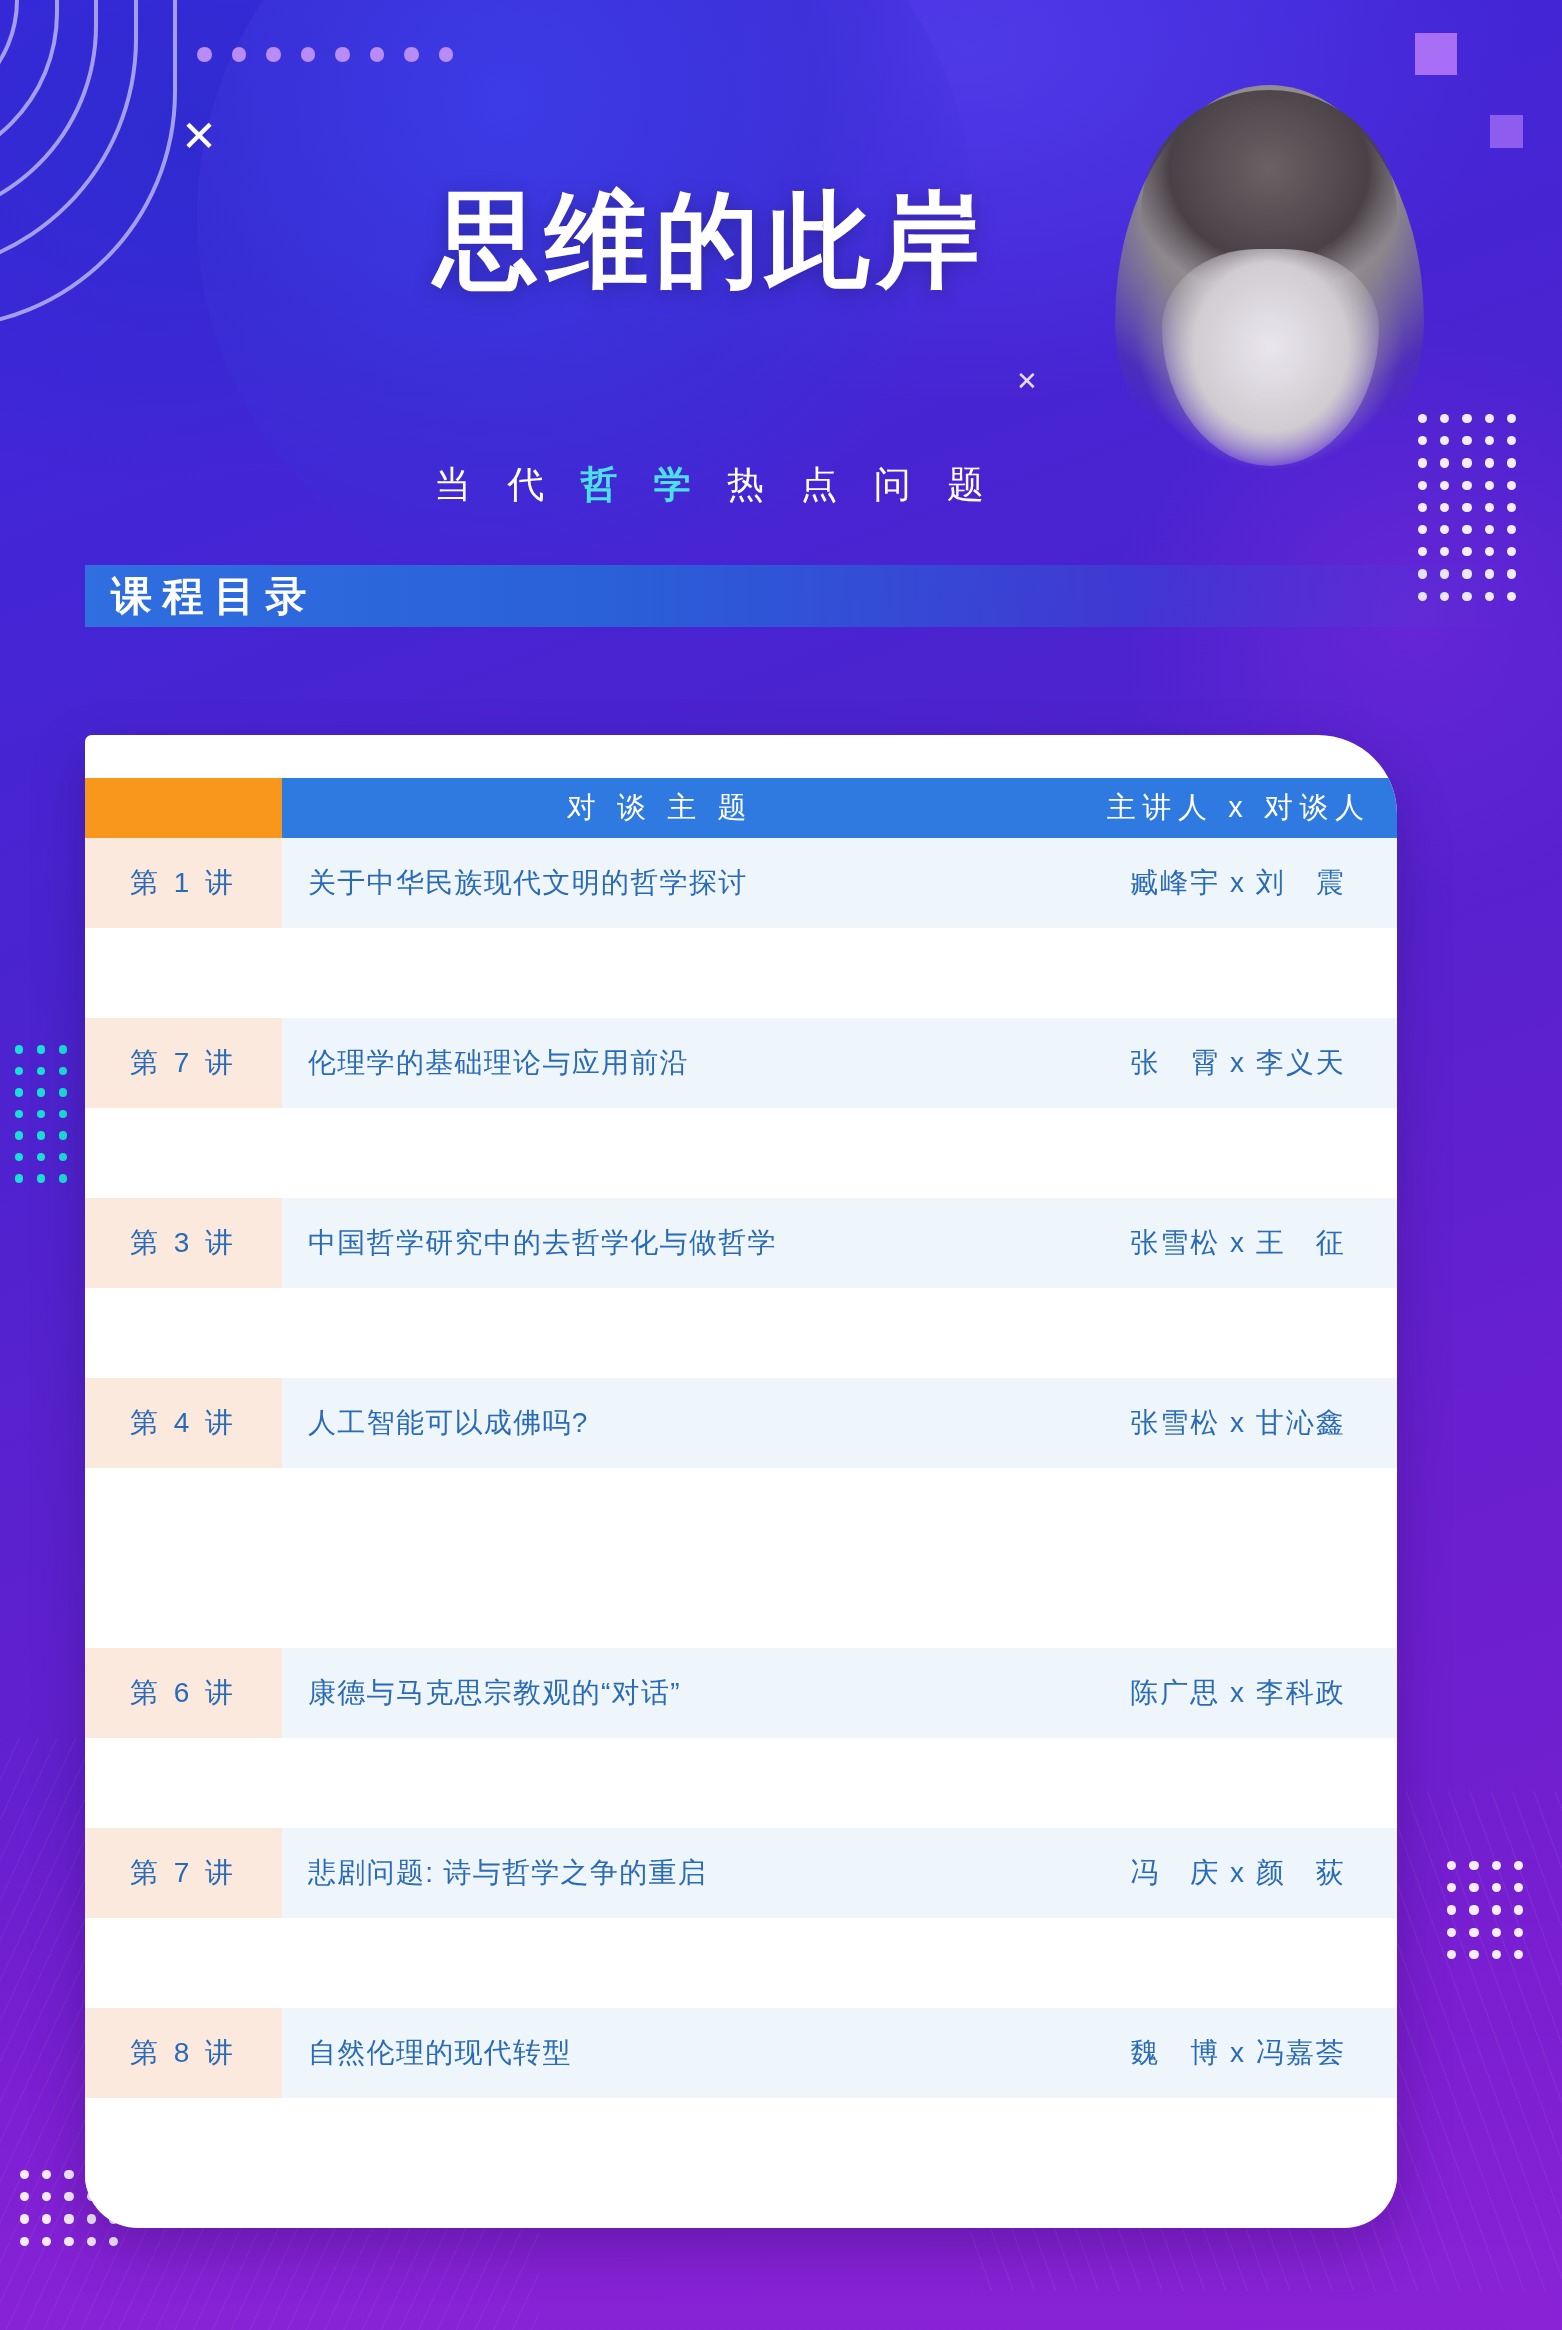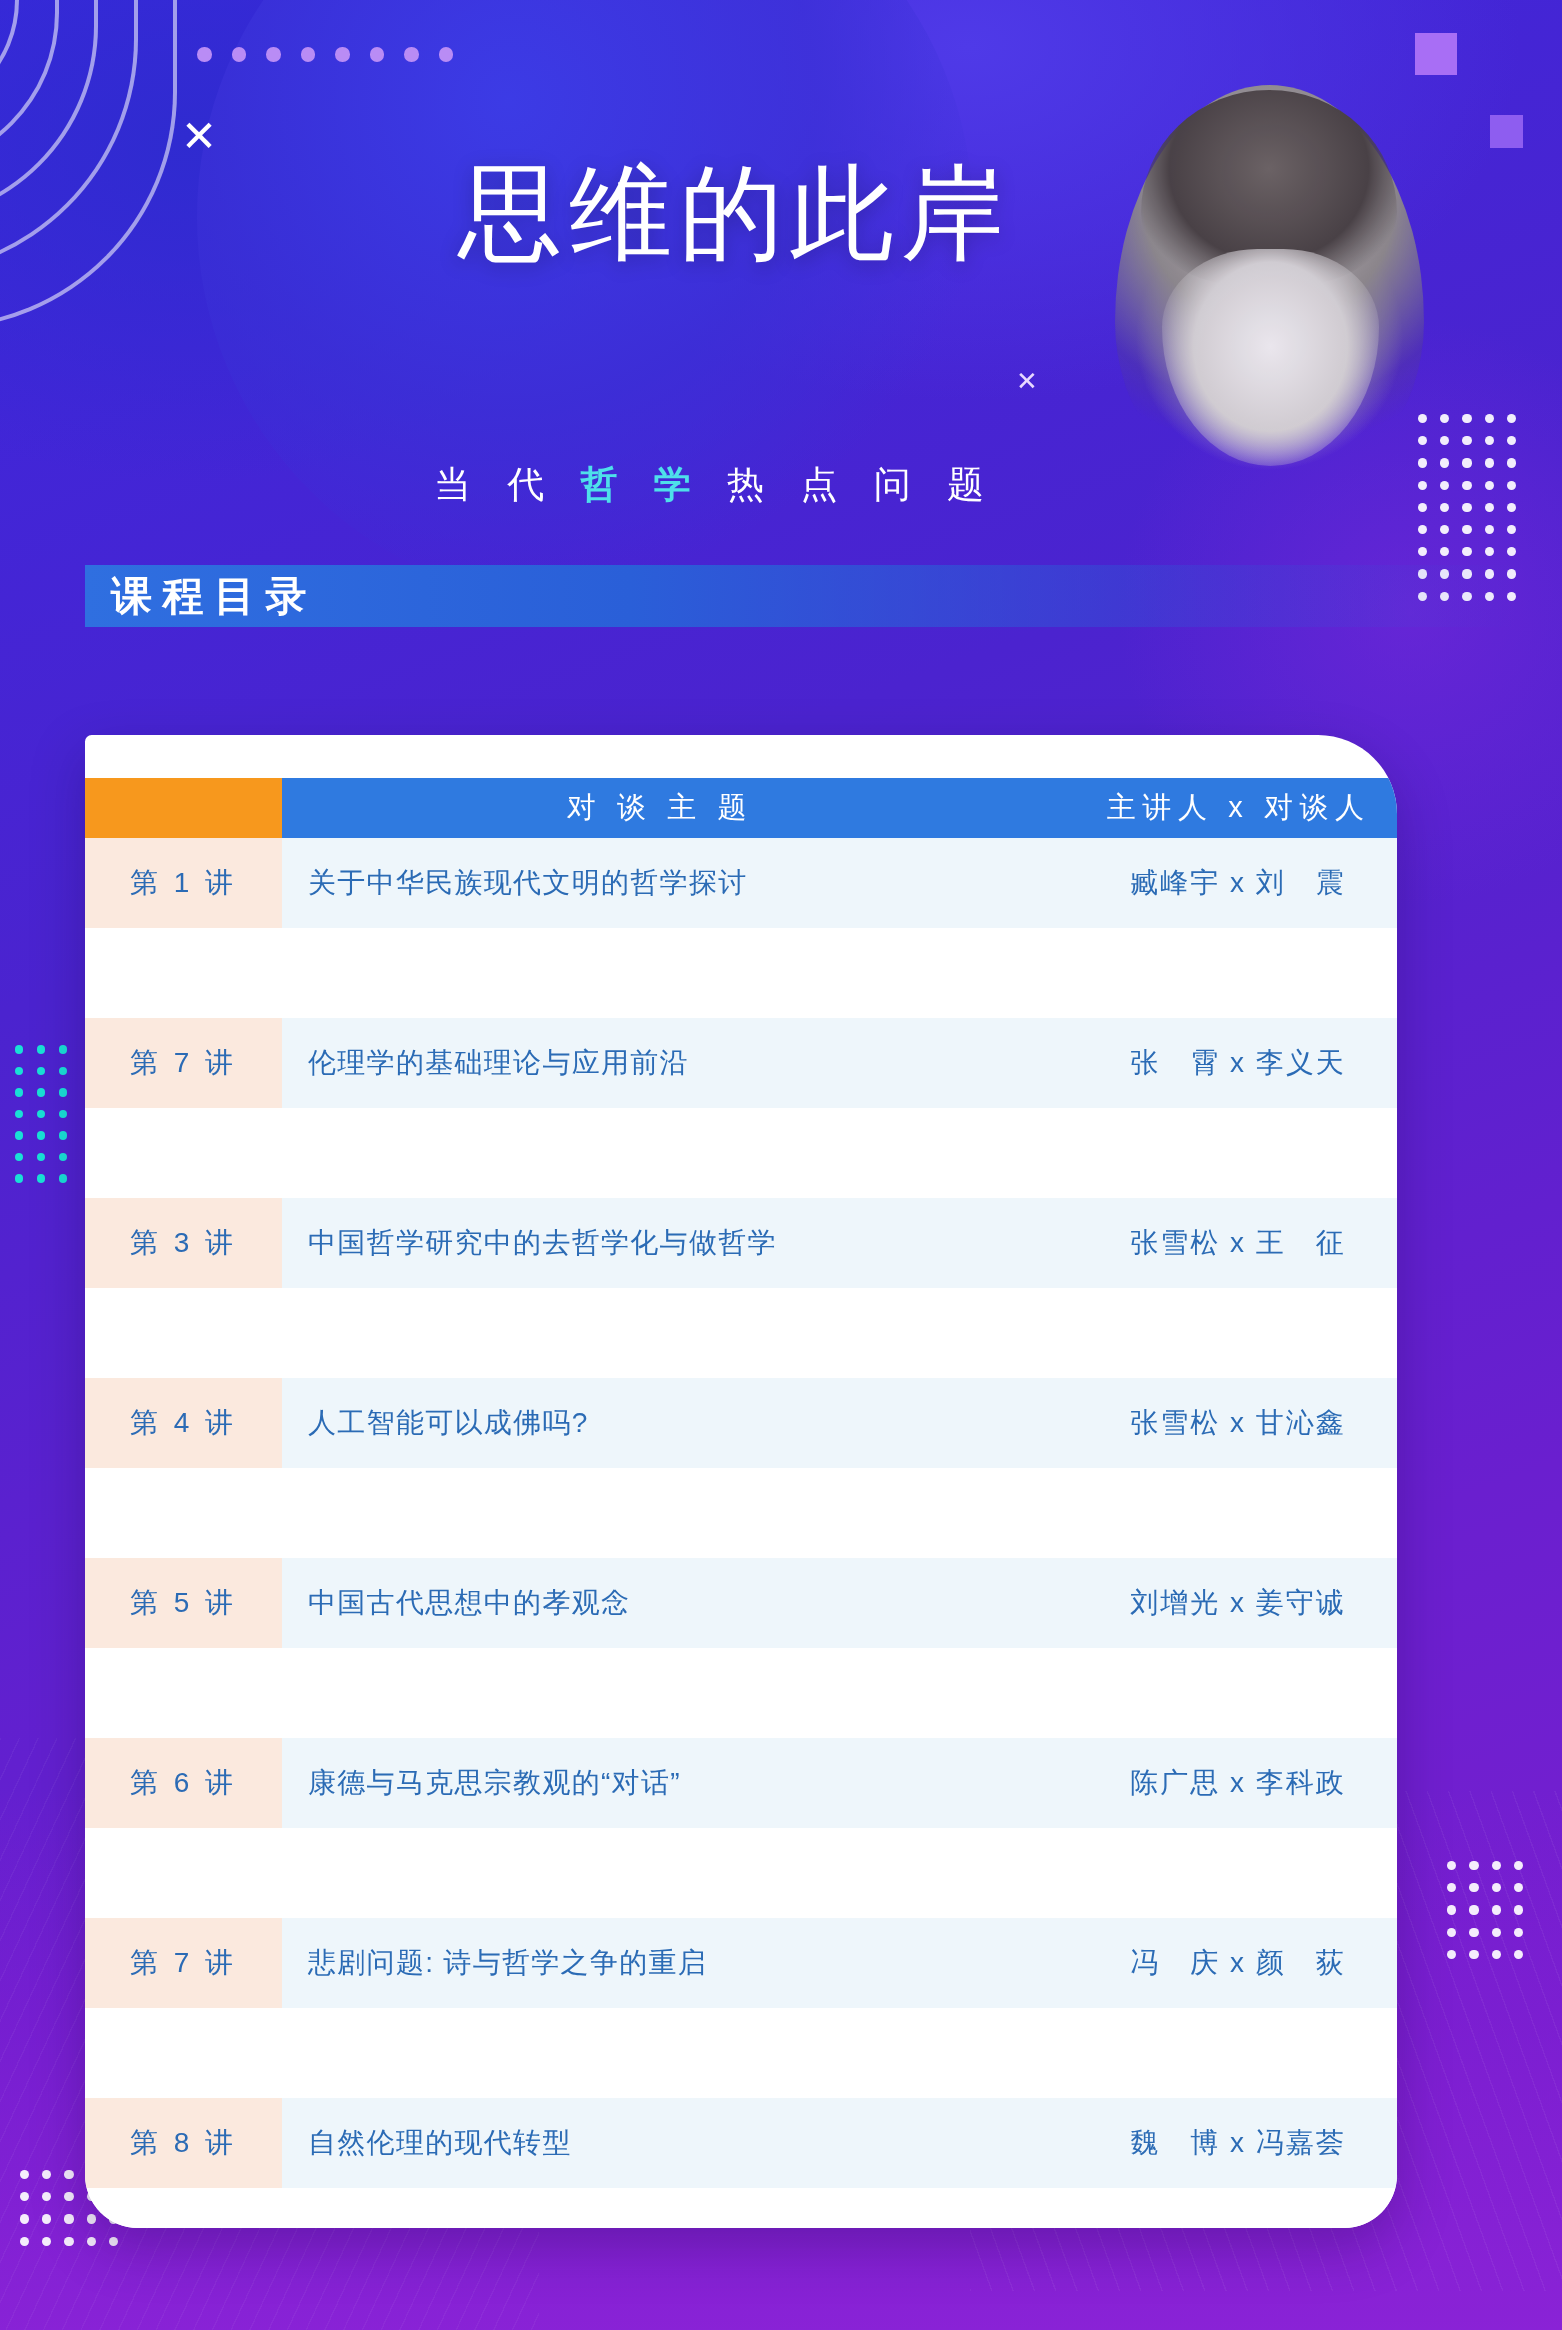--- a/index.html
+++ b/index.html
@@ -150,31 +150,30 @@
   .portrait::after {
     
     content:"";
     position:absolute; left:47px; top:164px; width:217px; height:217px;
     border-radius:44% 44% 50% 50%/36% 36% 64% 64%;
     background: radial-gradient(ellipse at 50% 45%, #f3f1ef 0%, #d8d5d2 50%, rgba(216,213,210,0) 78%);
   }
 
   .title-main {
     position: absolute;
-    left: 434px; top: 159px;
+    left: 434px; top: 186px;
     width: 736px;
     font-size: 104px;
     line-height: 1.05;
-    font-weight: 400;
+    font-weight: 700;
     letter-spacing: 6.6px;
     color: #ffffff;
     text-shadow: 0 4px 20px rgba(0,0,0,0.25);
     font-family: "Liberation Serif", serif;
     white-space: nowrap;
-    margin-left: 24px;
   }
 
   .title-sub {
     position: absolute;
     left: 434px; top: 460px;
     font-size: 37px;
     letter-spacing: 13px;
     color: #ffffff;
     font-weight: 500;
     white-space: nowrap;
@@ -463,25 +462,20 @@
           <td colspan="3"></td>
         </tr>
         <tr>
           <td class="num">第 4 讲</td>
           <td class="topic">人工智能可以成佛吗?</td>
           <td class="speaker">张雪松 x 甘沁鑫</td>
         </tr>
         <tr class="gap">
           <td colspan="3"></td>
         </tr>
-        <tr>
-          <td class="num">第 5 讲</td>
-          <td class="topic">中国古代思想中的孝观念</td>
-          <td class="speaker">刘增光 x 姜守诚</td>
-        </tr>
         <tr class="gap">
           <td colspan="3"></td>
         </tr>
         <tr>
           <td class="num">第 6 讲</td>
           <td class="topic">康德与马克思宗教观的“对话”</td>
           <td class="speaker">陈广思 x 李科政</td>
         </tr>
         <tr class="gap">
           <td colspan="3"></td>

